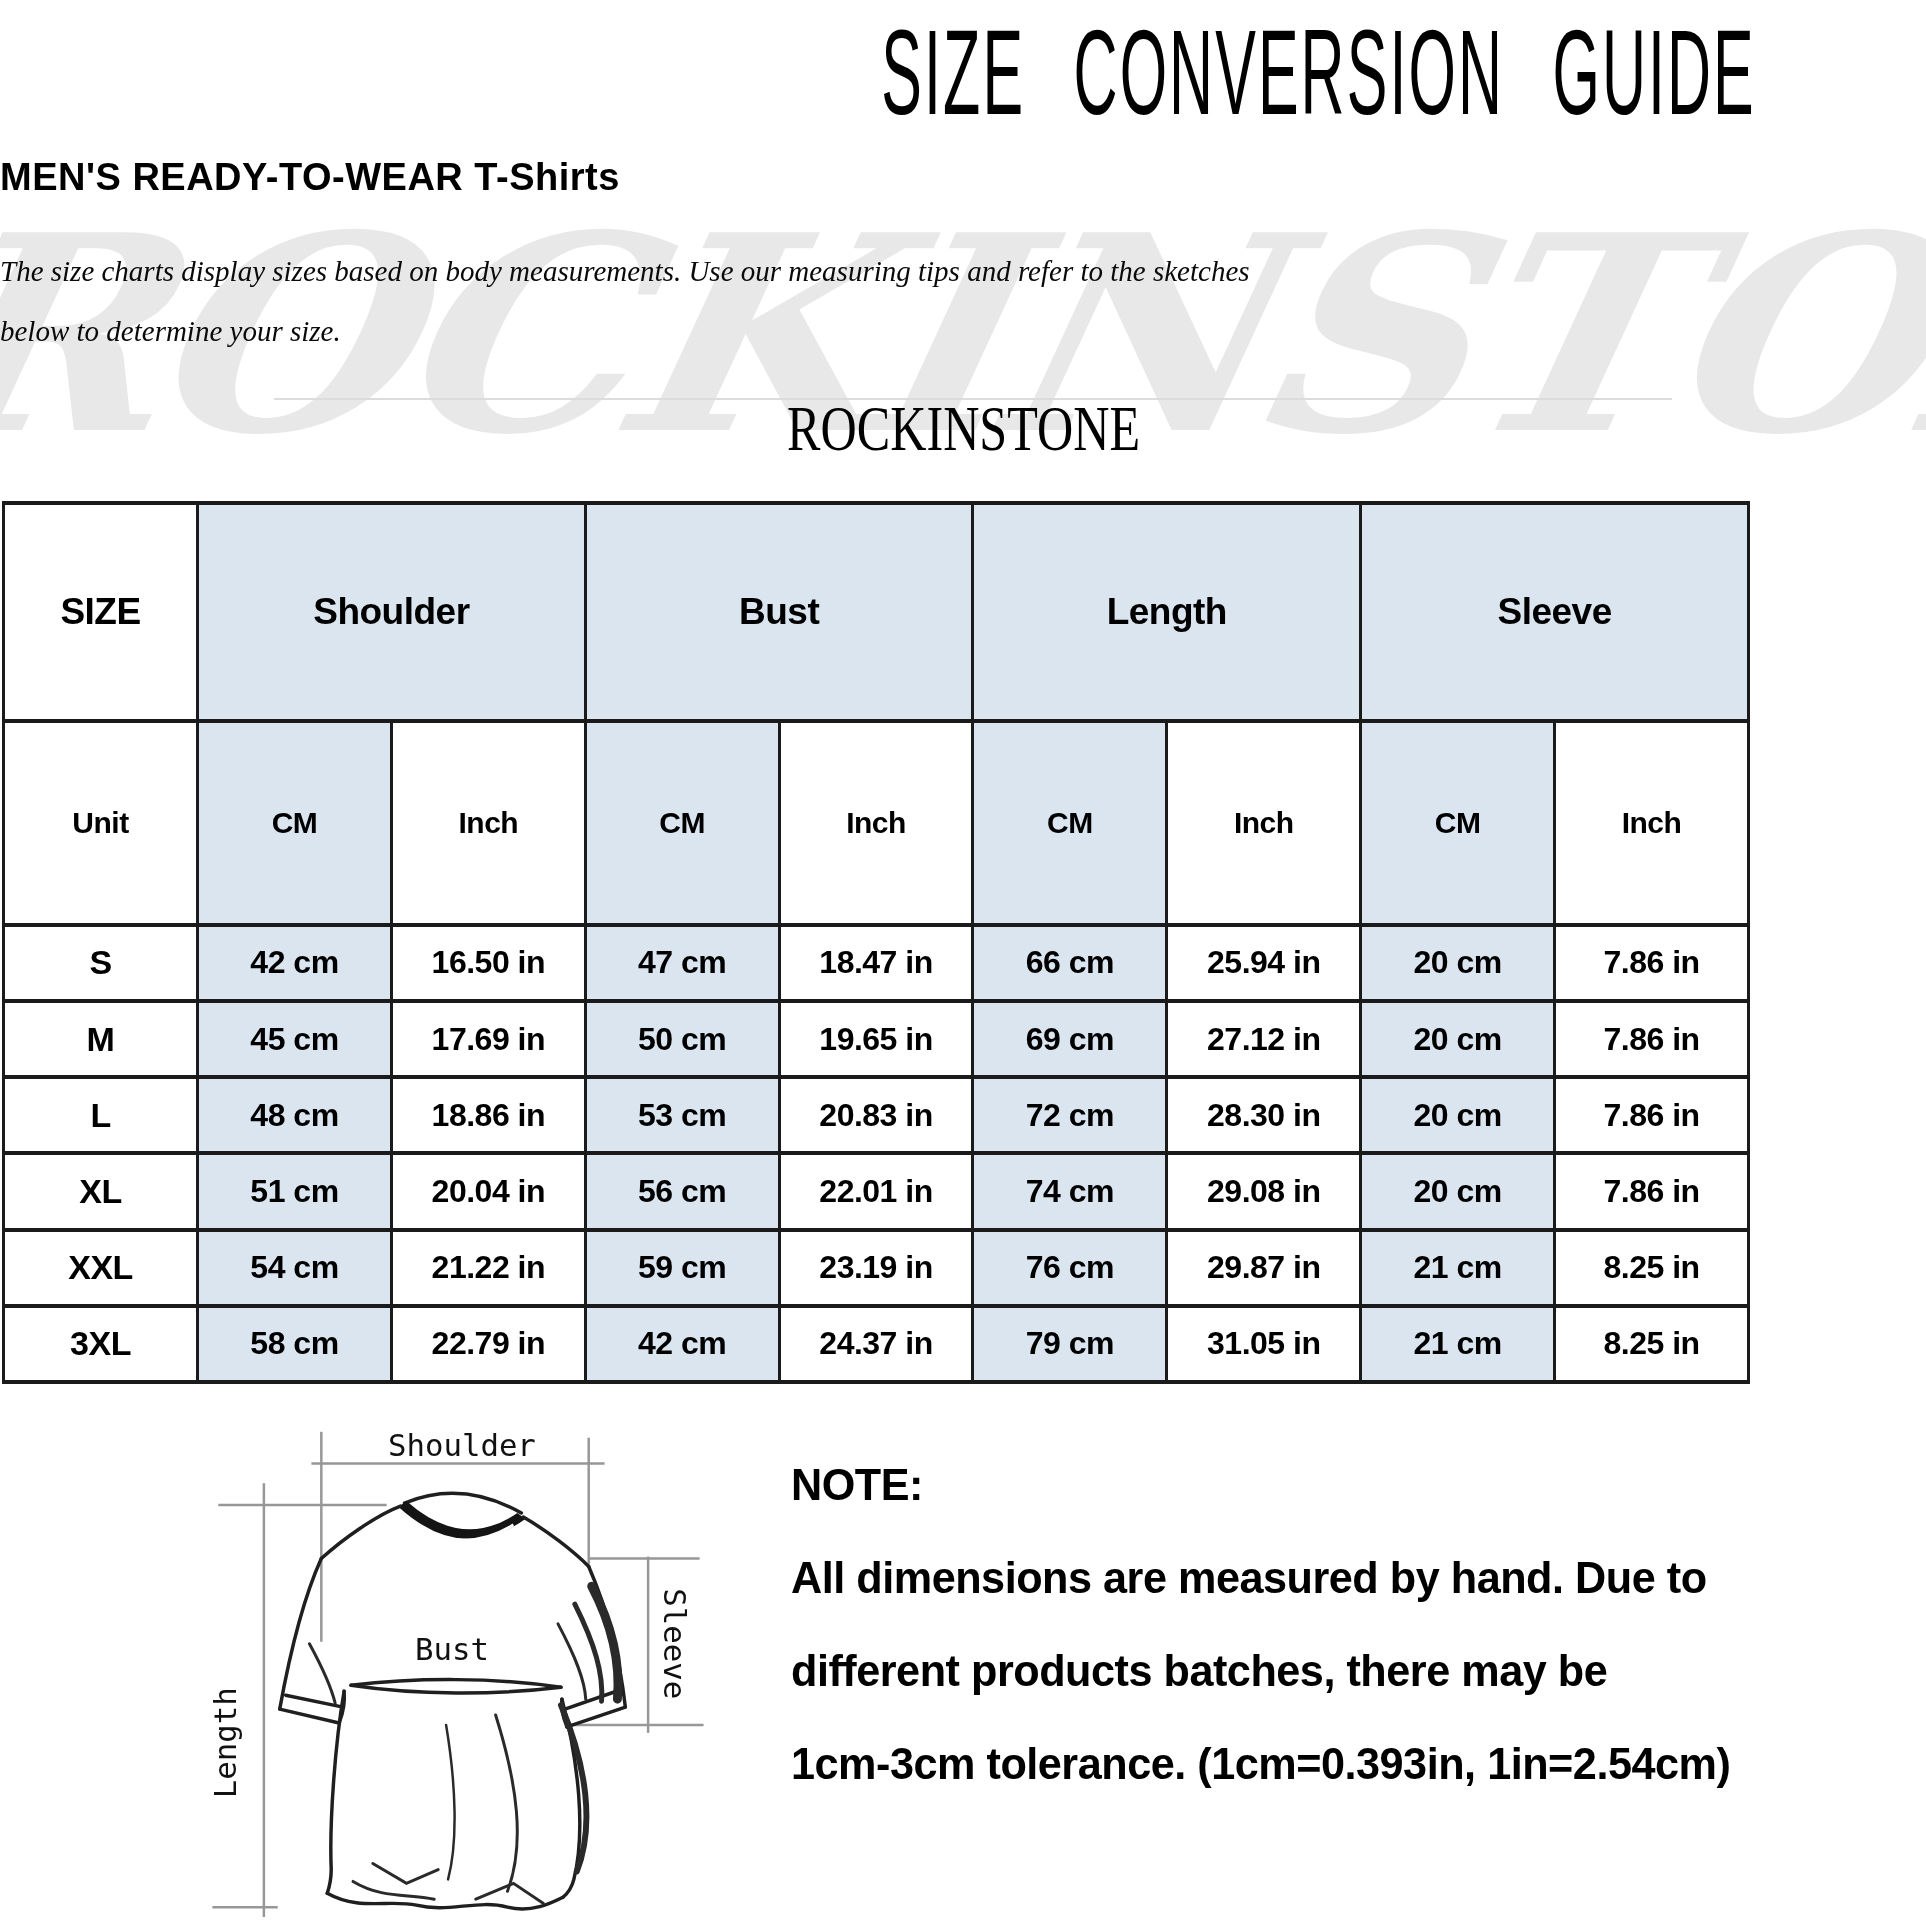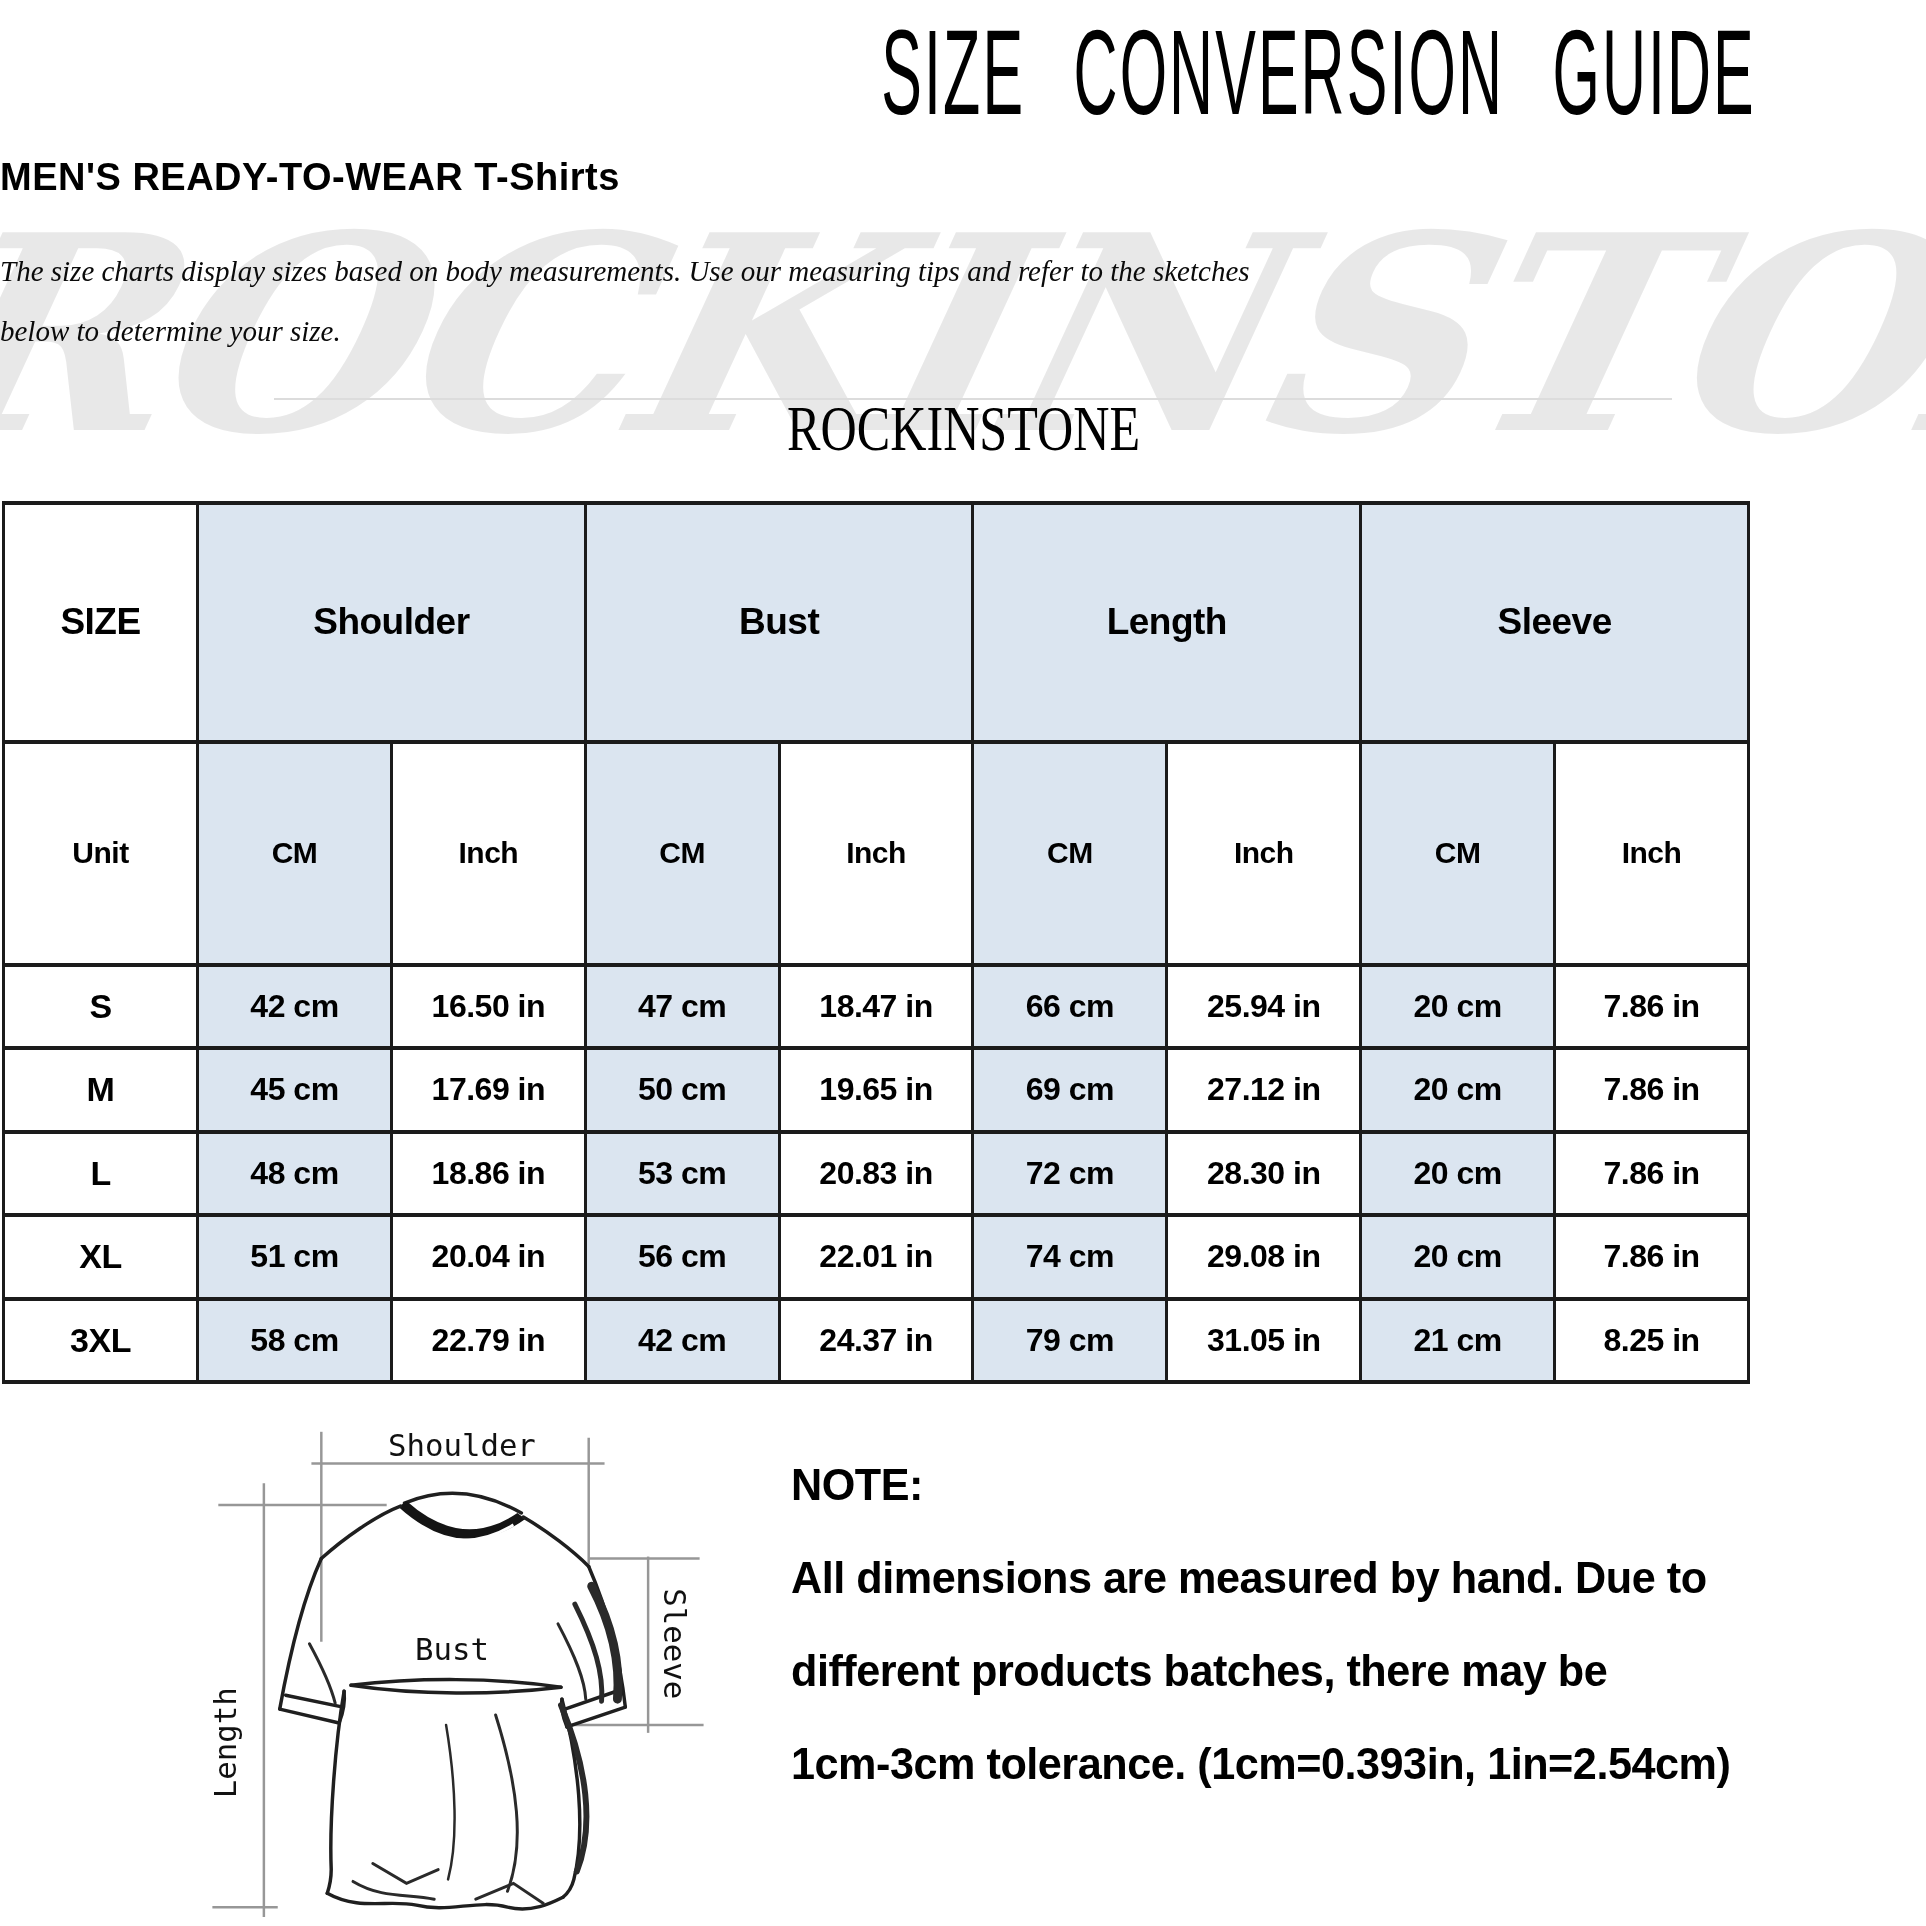--- a/index.html
+++ b/index.html
@@ -152,20 +152,31 @@
           <td class="val blue">51 cm</td>
           <td class="val">20.04 in</td>
           <td class="val blue">56 cm</td>
           <td class="val">22.01 in</td>
           <td class="val blue">74 cm</td>
           <td class="val">29.08 in</td>
           <td class="val blue">20 cm</td>
           <td class="val">7.86 in</td>
         </tr>
         <tr>
+          <td class="sz">XXL</td>
+          <td class="val blue">54 cm</td>
+          <td class="val">21.22 in</td>
+          <td class="val blue">59 cm</td>
+          <td class="val">23.19 in</td>
+          <td class="val blue">76 cm</td>
+          <td class="val">29.87 in</td>
+          <td class="val blue">21 cm</td>
+          <td class="val">8.25 in</td>
+        </tr>
+        <tr>
           <td class="sz">3XL</td>
           <td class="val blue">58 cm</td>
           <td class="val">22.79 in</td>
           <td class="val blue">42 cm</td>
           <td class="val">24.37 in</td>
           <td class="val blue">79 cm</td>
           <td class="val">31.05 in</td>
           <td class="val blue">21 cm</td>
           <td class="val">8.25 in</td>
         </tr>

